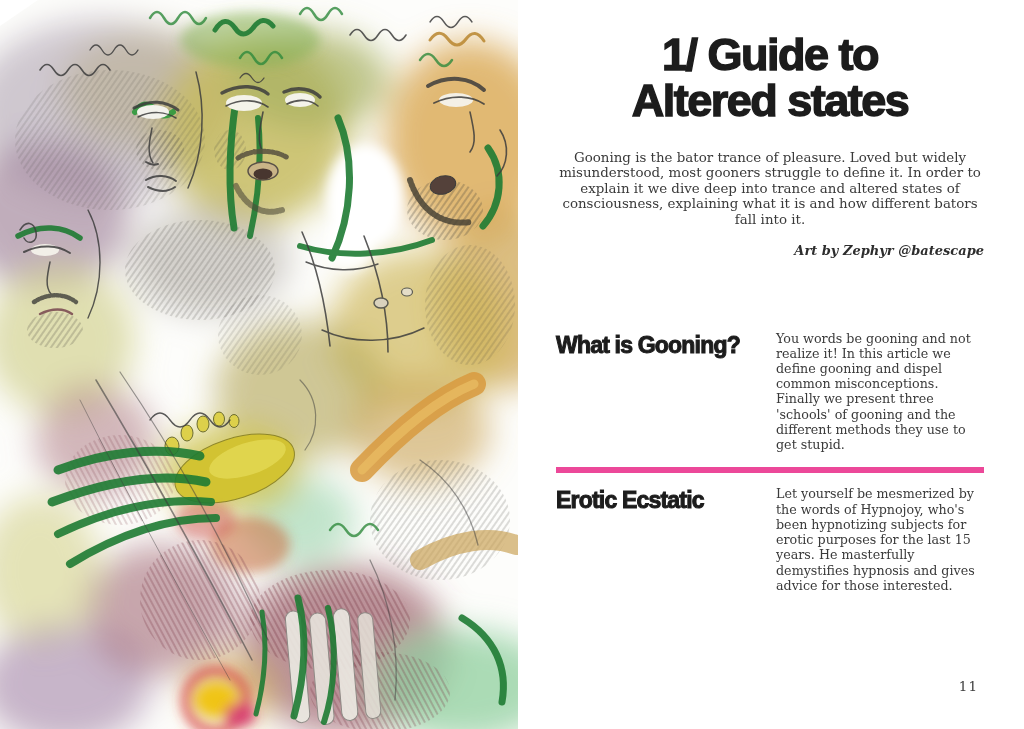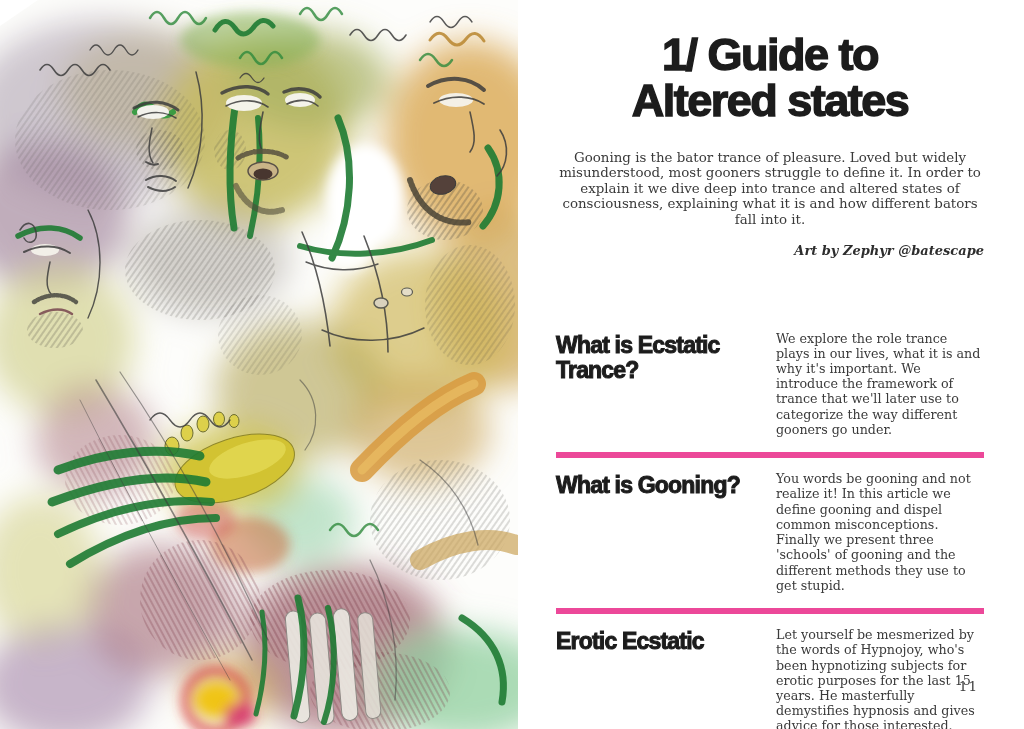--- a/index.html
+++ b/index.html
@@ -248,24 +248,20 @@
       <span>1/ Guide to</span>
       <span>Altered states</span>
     </h1>
 
     <p class="intro">Gooning is the bator trance of pleasure. Loved but widely misunderstood, most gooners struggle to define it. In order to explain it we dive deep into trance and altered states of consciousness, explaining what it is and how different bators fall into it.</p>
 
     <p class="credit">Art by Zephyr @batescape</p>
 
     <div class="sections">
 
-      <section class="section">
-        <h2>What is Ecstatic Trance?</h2>
-        <p>We explore the role trance plays in our lives, what it is and why it's important. We introduce the framework of trance that we'll later use to categorize the way different gooners go under.</p>
-      </section>
 
       <section class="section">
         <h2>What is Gooning?</h2>
         <p>You words be gooning and not realize it! In this article we define gooning and dispel common misconceptions. Finally we present three 'schools' of gooning and the different methods they use to get stupid.</p>
       </section>
 
       <section class="section">
         <h2>Erotic Ecstatic</h2>
         <p>Let yourself be mesmerized by the words of Hypnojoy, who's been hypnotizing subjects for erotic purposes for the last 15 years. He masterfully demystifies hypnosis and gives advice for those interested.</p>
       </section>

